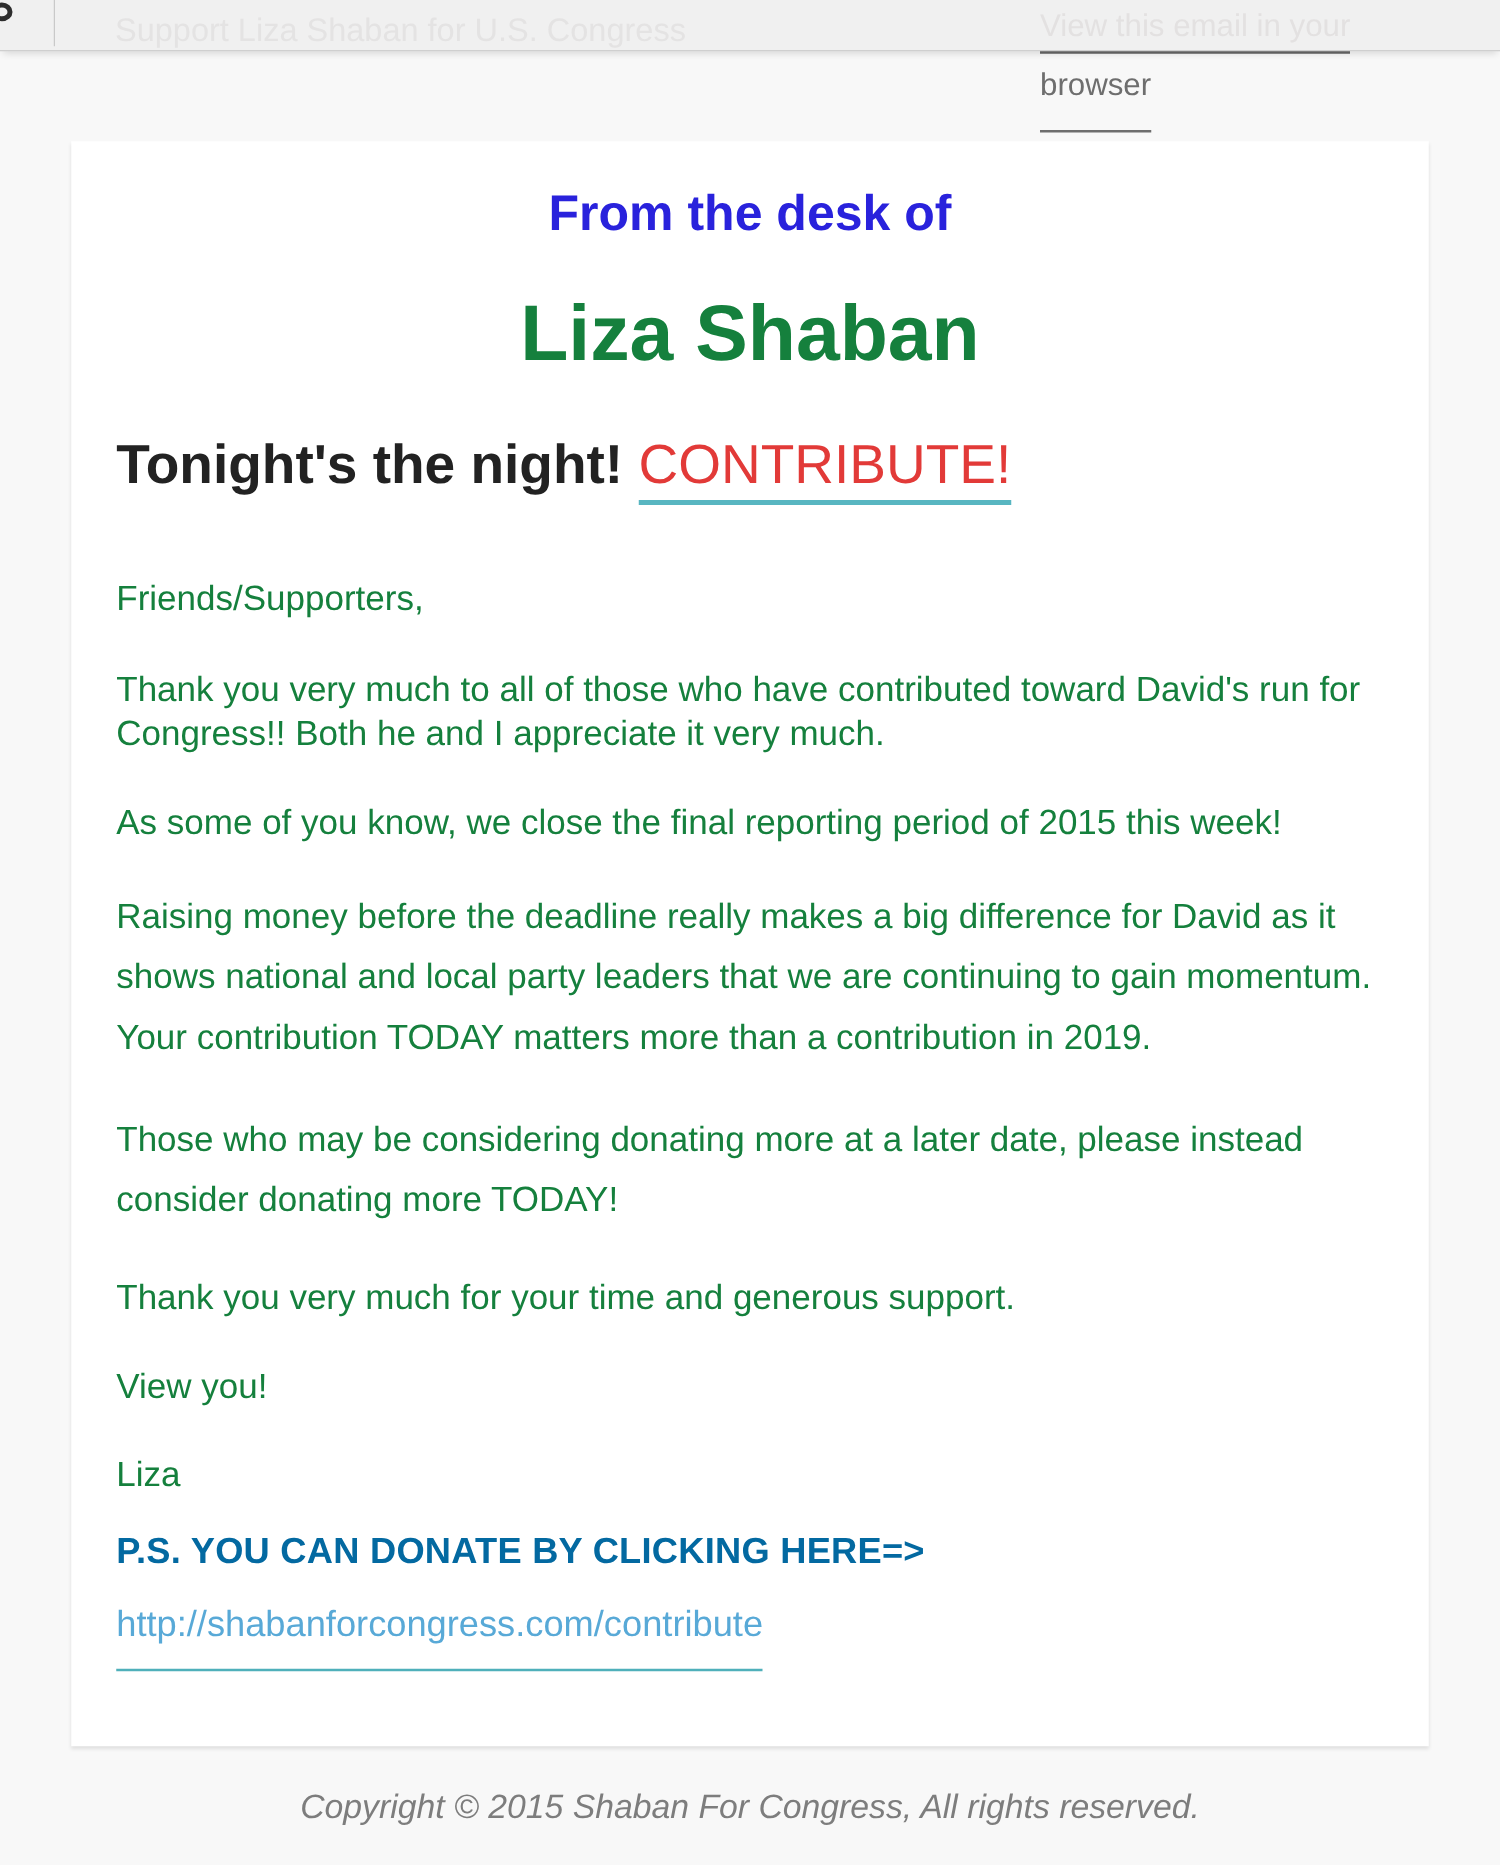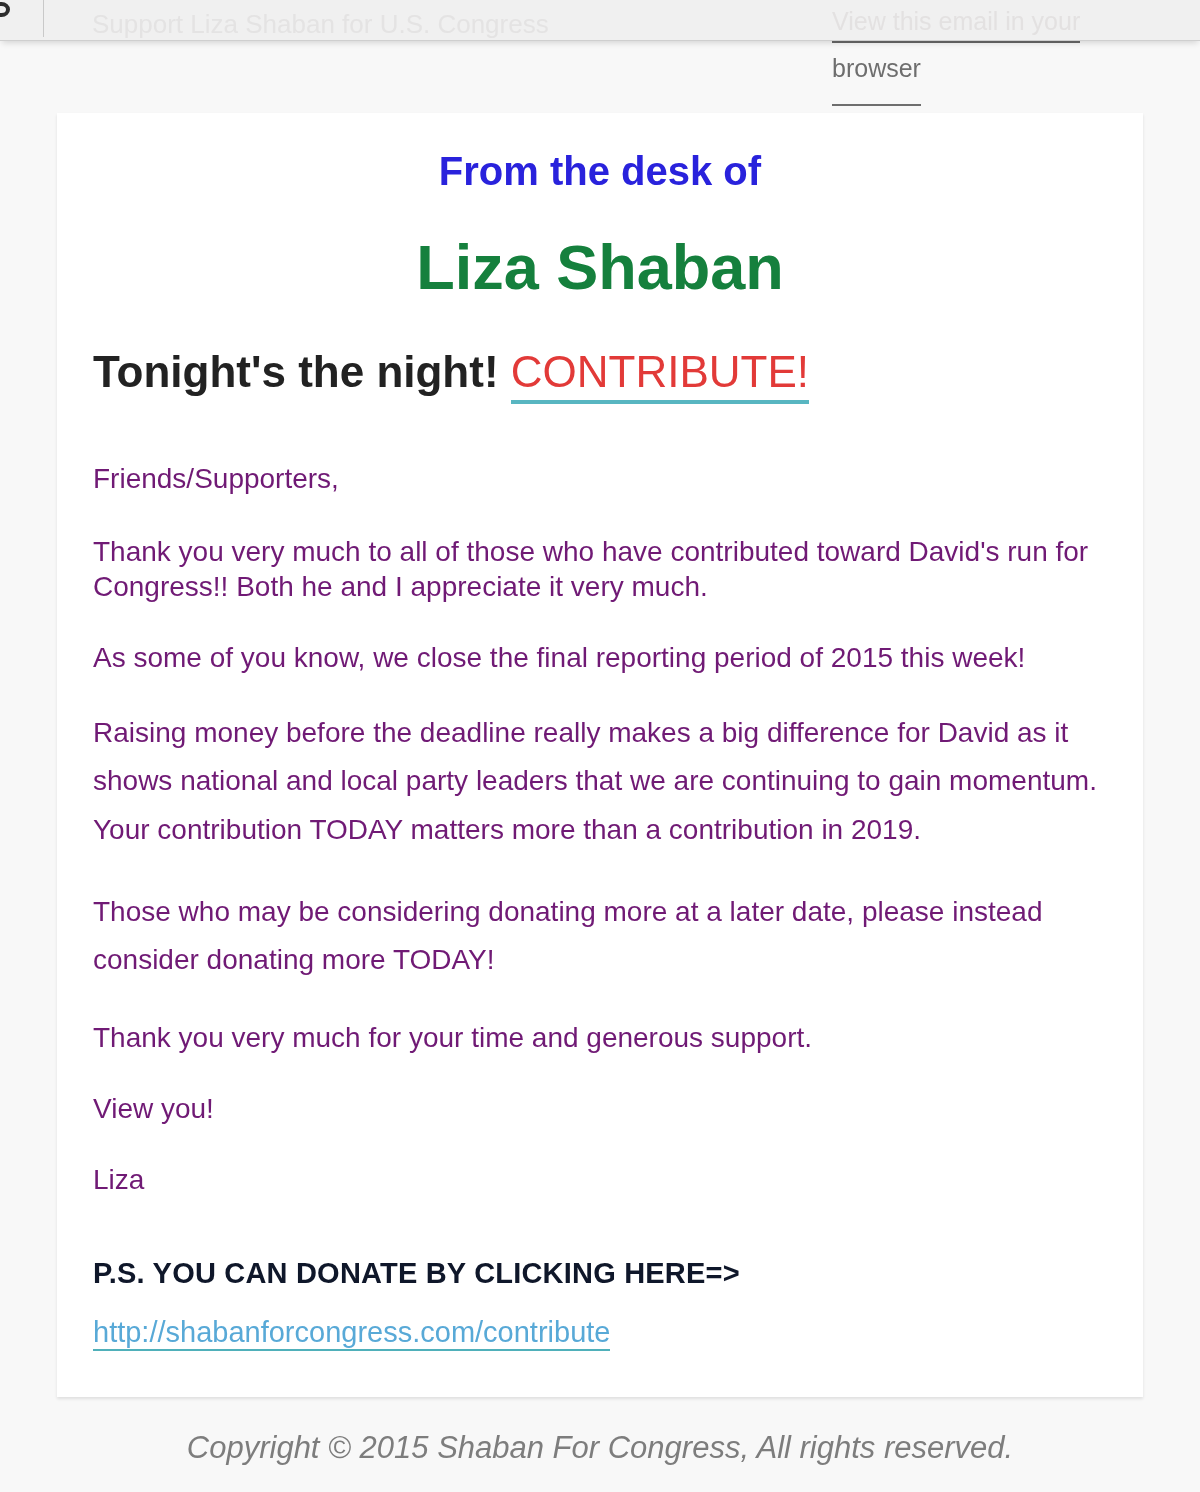--- a/index.html
+++ b/index.html
@@ -70,43 +70,43 @@
     margin-top:50px;
     font-size:44px; font-weight:bold; color:#222222;
     line-height:1.05;
   }
   .headline .red {
     color:#e23a38; font-weight:400;
     border-bottom:4px solid #58b6c1; padding-bottom:4px;
     cursor:pointer;
   }
   .body-copy p {
-    font-size:28px; color:#701a75;
+    font-size:28px; color:#15803d;
   }
   .p-first  { margin-top:66px; line-height:1.25; }
   .p-tight  { margin-top:38px; line-height:1.25; }
   .p-loose  { margin-top:34px; line-height:1.72; }
   .p-gap    { margin-top:36px; line-height:1.25; }
   .ps-line {
-    margin-top:60px;
-    font-size:29px; font-weight:bold; color:#0f172a;
+    margin-top:28px;
+    font-size:29px; font-weight:bold; color:#0369a1;
     letter-spacing:0.2px;
   }
   .donate-link {
     display:inline-block; margin-top:26px;
     font-size:29px; color:#58a9d7; text-decoration:none;
-    border-bottom:2px solid #4fb0ba; padding-bottom:0;
+    border-bottom:2px solid #4fb0ba; padding-bottom:18px;
     cursor:pointer;
   }
 
   
   .footer {
     position:absolute; left:0; top:1430px; width:1200px;
     text-align:center;
-    font-size:31px; font-style:italic; color:#7d7d7d;
+    font-size:27px; font-style:italic; color:#7d7d7d;
   }
 </style>
 </head>
 <body>
 
 <div class="top-strip">
   <span class="corner-icon"></span>
   <span class="v-divider"></span>
   <span class="preheader">Support Liza Shaban for U.S. Congress</span>
 </div>

